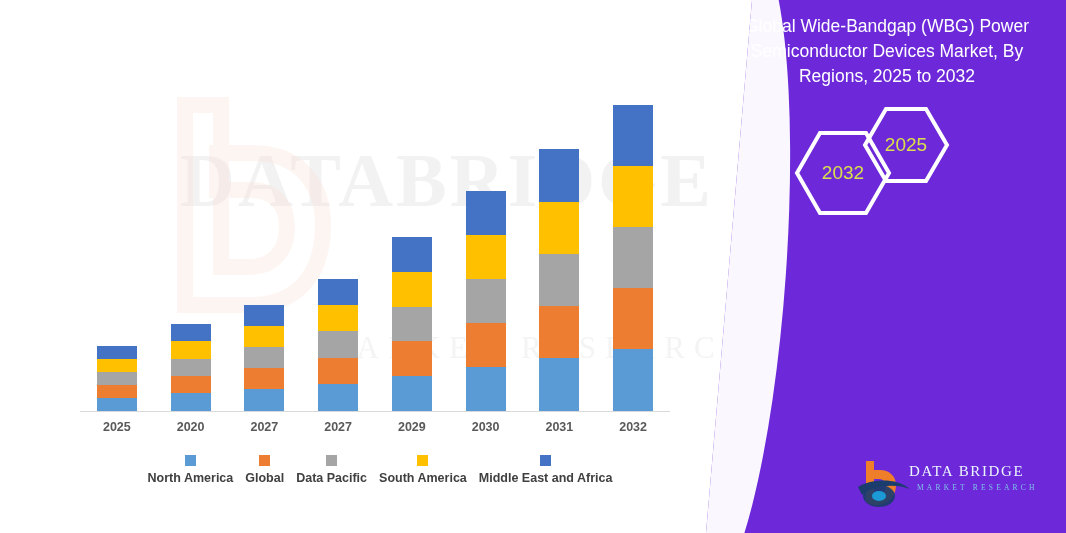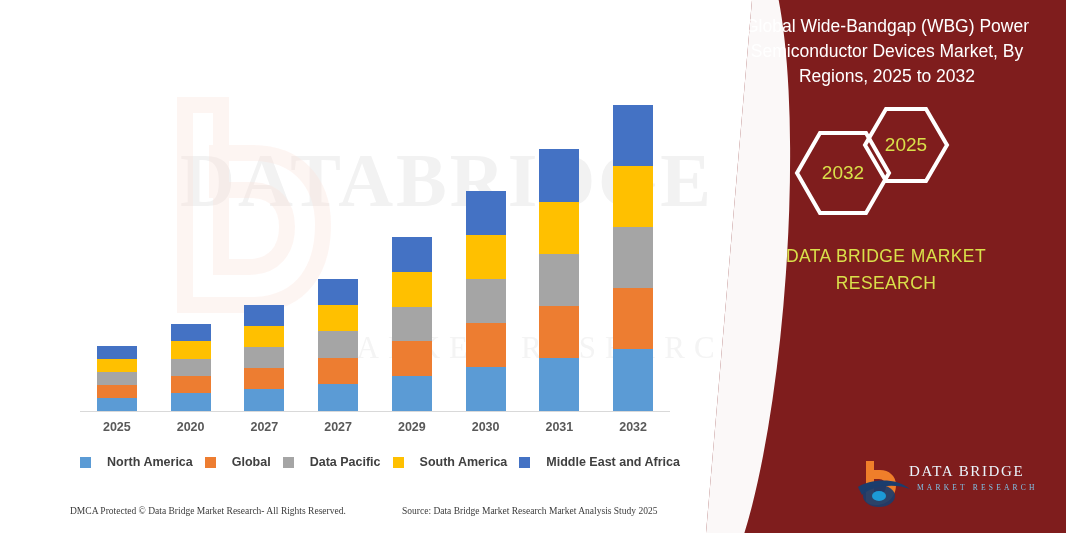--- a/index.html
+++ b/index.html
@@ -1,21 +1,21 @@
 <!DOCTYPE html>
 <html><head>
 <meta charset="utf-8">
 <style>
   html,body{margin:0;padding:0;}
   body{width:1066px;height:533px;overflow:hidden;background:#fff;
        font-family:"Liberation Sans",sans-serif;}
   .canvas{position:relative;width:1066px;height:533px;overflow:hidden;background:#ffffff;}
 
   
-  .blue-panel{position:absolute;top:0;right:0;width:360px;height:533px;background:#7f1d1d;
+  .blue-panel{position:absolute;top:0;right:0;width:360px;height:533px;background:#6d28d9;
     clip-path:polygon(46px 0, 360px 0, 360px 533px, 0 533px);}
   .blue-swoosh{position:absolute;left:-40px;top:-60px;width:120px;height:660px;
     background:#ffffff;border-radius:50%/50%;opacity:.97;
     transform:rotate(4deg);}
   .panel-title{position:absolute;top:14px;left:26px;width:310px;text-align:center;
     color:#ffffff;font-size:17.5px;line-height:25px;font-weight:400;}
 
   .hexwrap{position:absolute;top:108px;left:0;width:360px;height:105px;}
   .hex{position:absolute;display:flex;align-items:center;justify-content:center;
     color:#d9e04a;font-size:19px;}
@@ -53,21 +53,21 @@
     display:flex;align-items:flex-end;justify-content:space-around;}
   .bar{width:40px;display:flex;flex-direction:column;justify-content:flex-end;}
   .seg{width:100%;}
 
   .xaxis{position:absolute;left:80px;top:420px;width:590px;
     display:flex;justify-content:space-around;}
   .xtick{width:40px;text-align:center;color:#595959;font-size:12.5px;font-weight:700;}
 
   .legend{position:absolute;left:80px;top:455px;width:600px;
     display:flex;align-items:center;justify-content:center;gap:12px;}
-  .litem{display:flex;align-items:center;gap:16px;}
+  .litem{display:flex;align-items:center;gap:5px;flex-direction:column;}
   .lsw{width:11px;height:11px;display:inline-block;}
   .llab{color:#404040;font-size:12.5px;font-weight:700;}
 
   .footer{position:absolute;left:0;top:506px;width:720px;height:22px;}
   .f-left{position:absolute;left:70px;top:0;color:#3b3b3b;font-size:9.5px;
     font-family:"Liberation Serif",serif;}
   .f-right{position:absolute;left:402px;top:0;color:#3b3b3b;font-size:9.5px;
     font-family:"Liberation Serif",serif;}
 </style>
 </head>
@@ -171,24 +171,20 @@
       <div class="litem">
         <span class="lsw" style="background: rgb(255, 192, 0);"></span>
         <span class="llab">South America</span>
       </div>
       <div class="litem">
         <span class="lsw" style="background: rgb(68, 114, 196);"></span>
         <span class="llab">Middle East and Africa</span>
       </div>
     </div>
 
-  <div class="footer">
-    <div class="f-left">DMCA Protected © Data Bridge Market Research- All Rights Reserved.</div>
-    <div class="f-right">Source: Data Bridge Market Research Market Analysis Study 2025</div>
-  </div>
 
   <div class="blue-panel">
     <div class="blue-swoosh"></div>
 
     <div class="panel-title">Global Wide-Bandgap (WBG) Power Semiconductor Devices Market, By Regions, 2025 to 2032</div>
 
     <div class="hexwrap">
       <div class="hex hex-2032">
         <svg width="98" height="86" viewBox="0 0 98 86">
           <polygon points="26,3 72,3 95,43 72,83 26,83 3,43" fill="none" stroke="#ffffff" stroke-width="4"></polygon>
@@ -196,21 +192,20 @@
         <span>2032</span>
       </div>
       <div class="hex hex-2025">
         <svg width="88" height="78" viewBox="0 0 88 78">
           <polygon points="24,3 64,3 85,39 64,75 24,75 3,39" fill="none" stroke="#ffffff" stroke-width="4"></polygon>
         </svg>
         <span>2025</span>
       </div>
     </div>
 
-    <div class="brand-text">DATA BRIDGE MARKET RESEARCH</div>
 
     <div class="logo">
       <svg width="56" height="52" viewBox="0 0 56 52">
         <path d="M10 4 L10 44 C10 44 12 48 20 48 C32 48 40 39 40 28 C40 19 33 13 24 13 L18 13 L18 22 L23 22 C27 22 30 25 30 29 C30 34 27 38 22 38 C19 38 18 36 18 34 L18 4 Z" fill="#ef7e2a"></path>
         <path d="M2 30 C14 22 40 20 54 32 C40 26 16 28 6 38 Z" fill="#1b3d6d"></path>
         <ellipse cx="23" cy="39" rx="16" ry="11" fill="#1b3d6d" opacity="0.92"></ellipse>
         <ellipse cx="23" cy="39" rx="7" ry="5" fill="#1c9ad6"></ellipse>
       </svg>
       <div class="logo-txt1">DATA BRIDGE</div>
       <div class="logo-txt2">MARKET RESEARCH</div>

